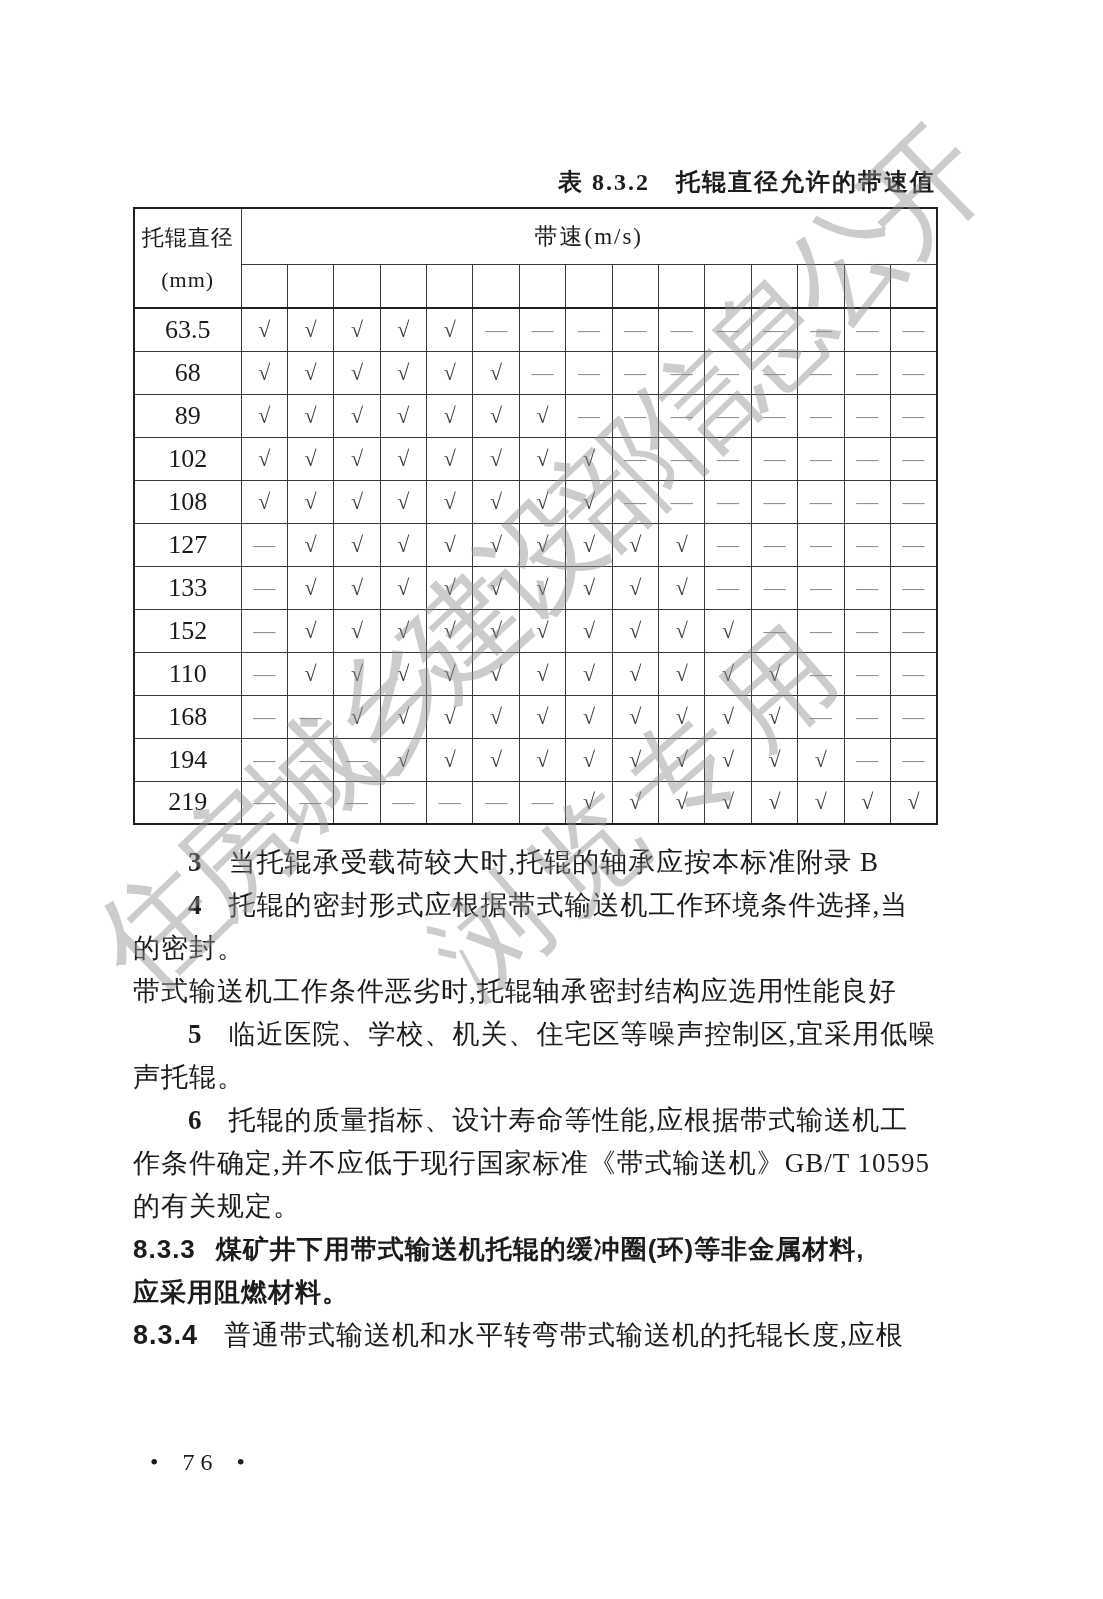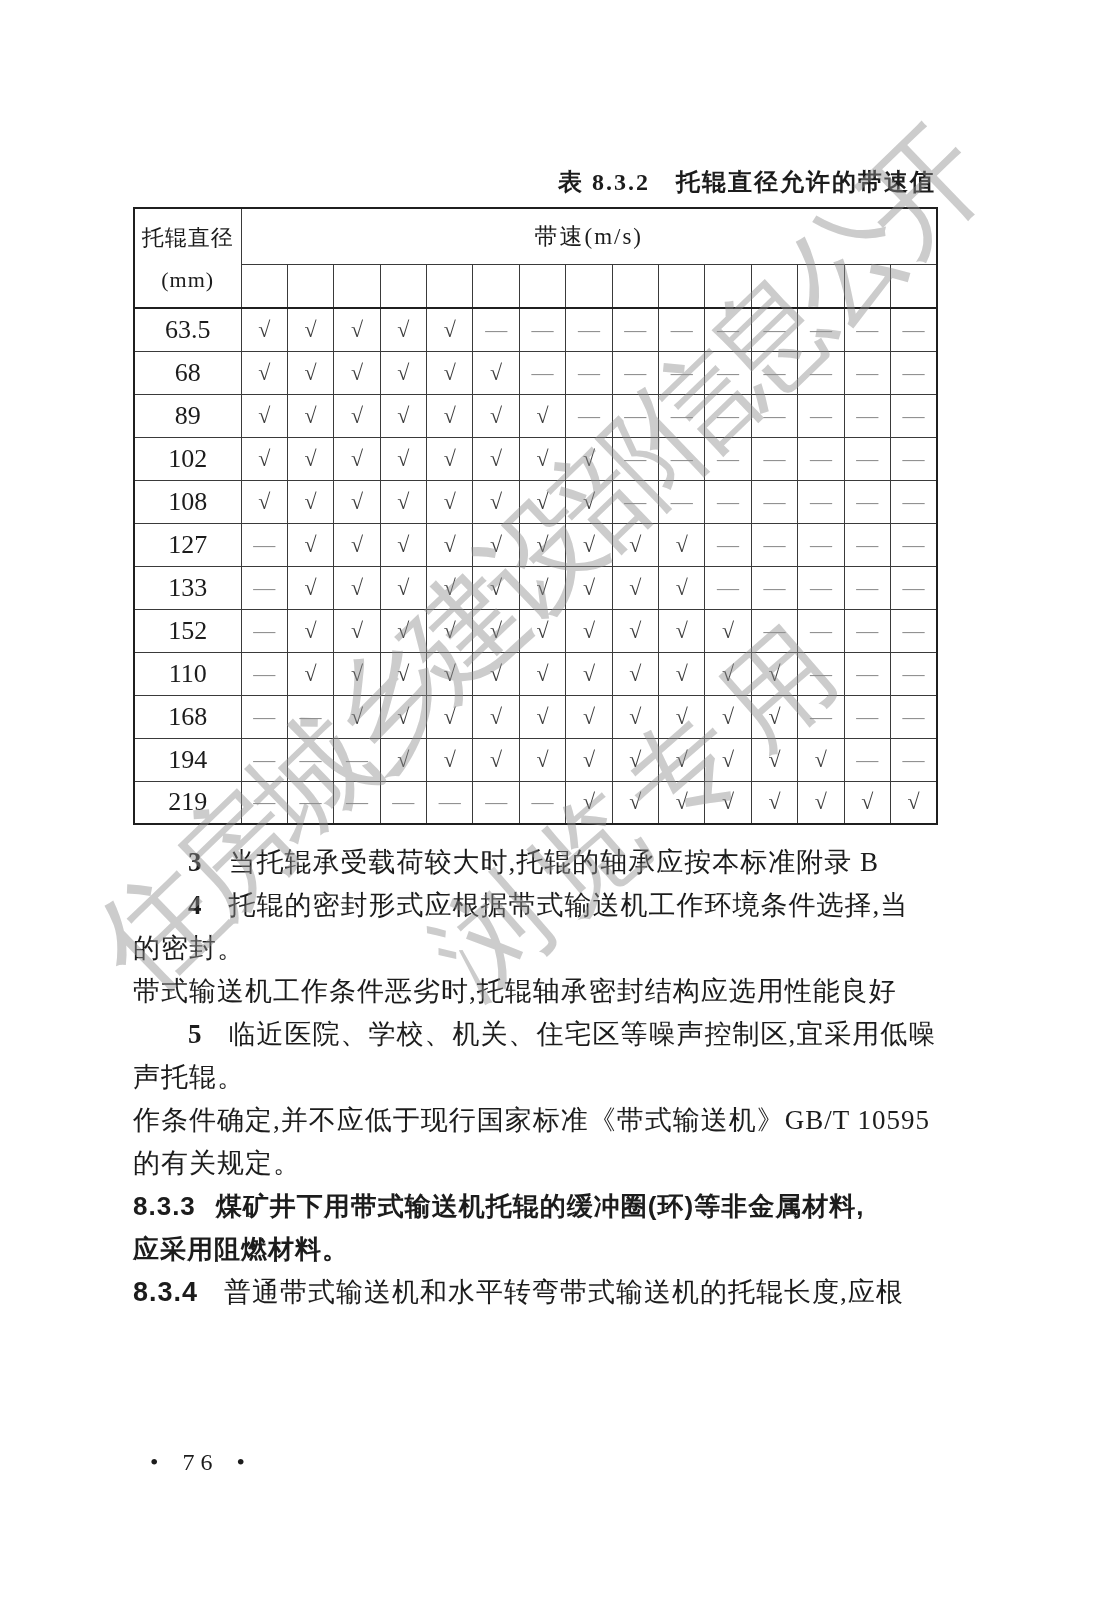--- a/index.html
+++ b/index.html
@@ -337,20 +337,21 @@
       </tbody>
   </table>
 
   <div class="body-text">
       <div class="line indent"><span class="clause-num">3</span><span>当托辊承受载荷较大时,托辊的轴承应按本标准附录 B</span></div>
       <div class="line indent"><span class="clause-num">4</span><span>托辊的密封形式应根据带式输送机工作环境条件选择,当</span></div>
       <div class="line"><span>的密封。</span></div>
       <div class="line"><span>带式输送机工作条件恶劣时,托辊轴承密封结构应选用性能良好</span></div>
       <div class="line indent"><span class="clause-num">5</span><span>临近医院、学校、机关、住宅区等噪声控制区,宜采用低噪</span></div>
       <div class="line"><span>声托辊。</span></div>
+      <div class="line indent"><span class="clause-num">6</span><span>托辊的质量指标、设计寿命等性能,应根据带式输送机工</span></div>
       <div class="line"><span>作条件确定,并不应低于现行国家标准《带式输送机》GB/T 10595</span></div>
       <div class="line"><span>的有关规定。</span></div>
       <div class="line heading"><span class="clause-num">8.3.3</span><span>煤矿井下用带式输送机托辊的缓冲圈(环)等非金属材料,</span></div>
       <div class="line heading"><span>应采用阻燃材料。</span></div>
       <div class="line"><span class="clause-num hnum">8.3.4</span><span>普通带式输送机和水平转弯带式输送机的托辊长度,应根</span></div>
     </div>
 
   <div class="page-number">• 76 •</div>
 
 </div>

